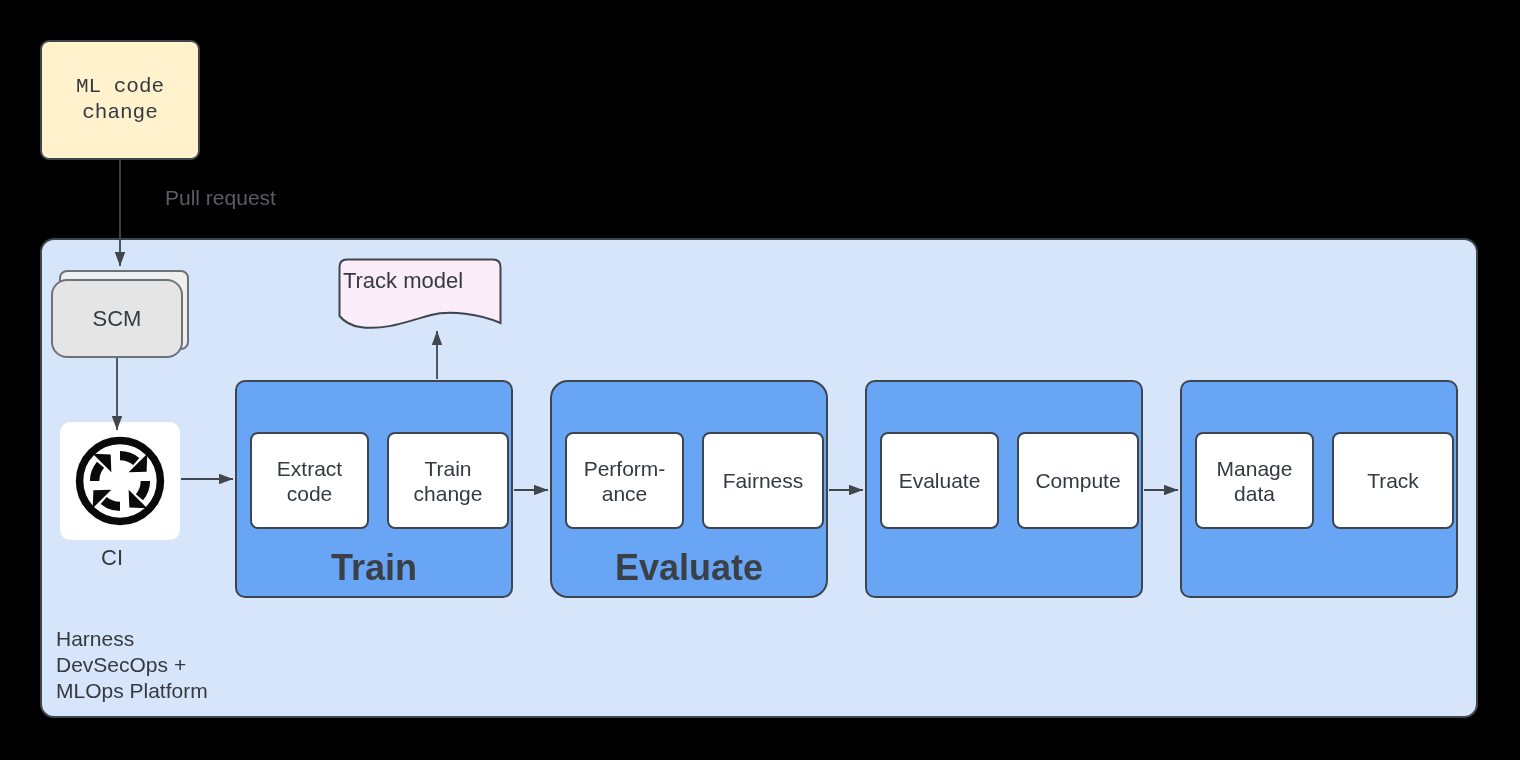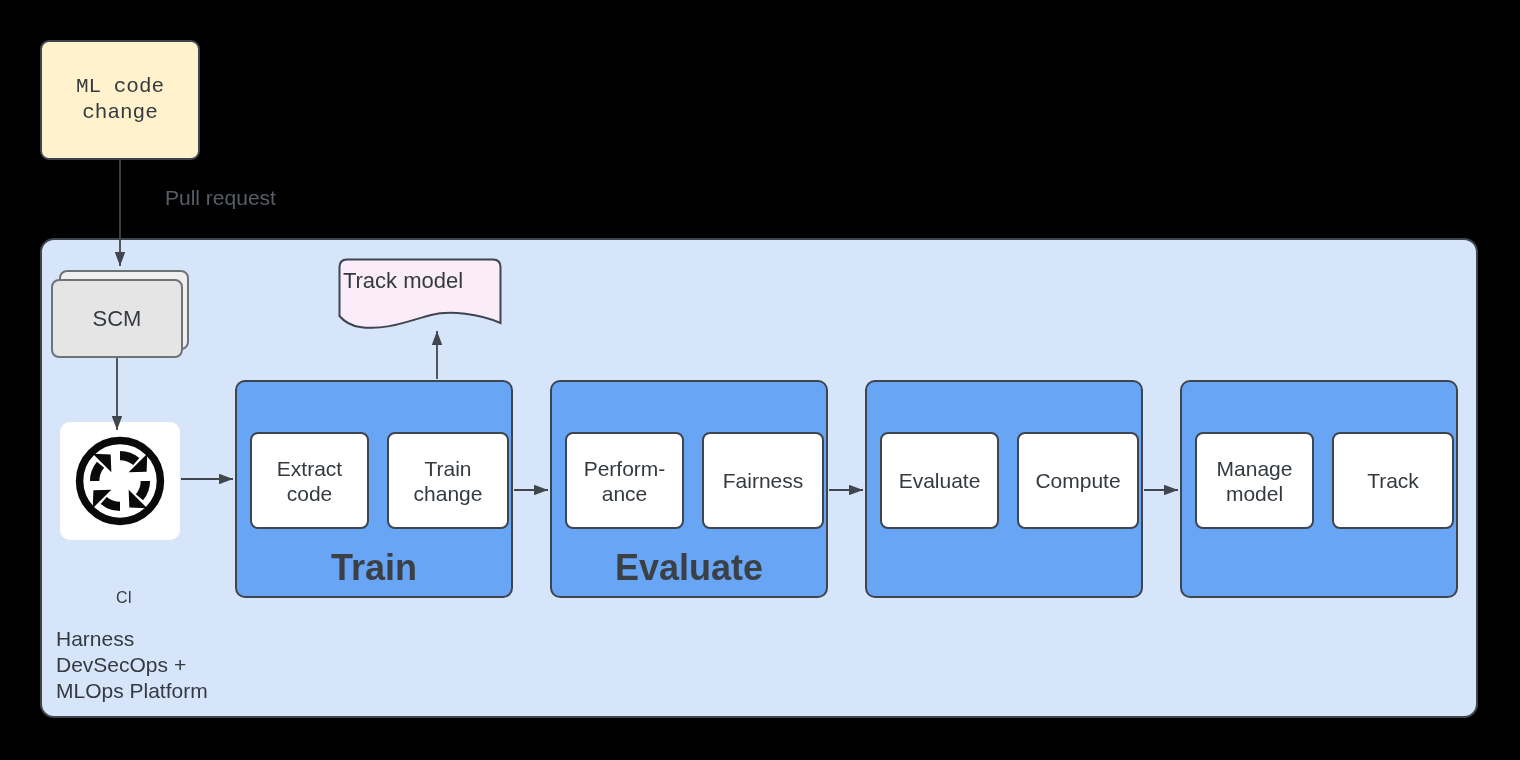--- a/index.html
+++ b/index.html
@@ -36,40 +36,40 @@
   
   .platform{left:40px;top:238px;width:1438px;height:480px;background:var(--platform-bg);
     border:2px solid var(--node-border);border-radius:14px;}
   .platform-label{left:56px;top:626px;font-size:21px;line-height:26px;color:var(--text);}
   .platform-label span{display:block;}
 
   
   .scm-back{left:59px;top:270px;width:130px;height:80px;background:var(--scm-back-bg);
     border:2px solid var(--gray-border);border-radius:8px;}
   .scm-front{left:51px;top:279px;width:132px;height:79px;background:var(--scm-bg);
-    border:2px solid var(--gray-border);border-radius:8px;display:flex;align-items:center;justify-content:center;
+    border:2px solid var(--gray-border);border-radius:16px;display:flex;align-items:center;justify-content:center;
     font-size:22px;}
 
   
   .ci-box{left:60px;top:422px;width:120px;height:118px;background:var(--white);border-radius:10px;
     display:flex;align-items:center;justify-content:center;}
   .ci-box svg{width:94px;height:94px;}
   .ci-ring{fill:none;stroke:var(--icon-black);stroke-width:8;}
   .ci-arrow{fill:var(--icon-black);}
-  .ci-label{left:64px;top:545px;width:120px;text-align:center;font-size:16px;margin-top:44px;}
+  .ci-label{left:52px;top:545px;width:120px;text-align:center;font-size:22px;}
 
   
   .doc-svg{left:338px;top:258px;width:164px;height:74px;}
   .doc-shape{fill:var(--doc-bg);stroke:var(--node-border);stroke-width:2;}
   .doc-label{left:338px;top:268px;width:130px;text-align:center;font-size:22px;}
 
   
   .group{top:380px;width:278px;height:218px;background:var(--group-bg);
     border:2px solid var(--node-border);border-radius:10px;}
-  .g-train{left:235px;} .g-evaluate{left:550px;} .g-deploy{left:865px;} .g-monitor{left:1180px;}
+  .g-train{left:235px;} .g-evaluate{left:550px;border-radius:18px;} .g-deploy{left:865px;} .g-monitor{left:1180px;}
   .sub{position:absolute;top:50px;height:97px;background:var(--white);
     border:2px solid var(--node-border);border-radius:8px;display:flex;align-items:center;justify-content:center;}
   .sub span{display:block;max-width:104px;text-align:center;font-size:21px;line-height:25px;}
   .sub1{left:13px;width:119px;} .sub2{left:150px;width:122px;}
   .g-title{position:absolute;left:0;right:0;top:160px;height:52px;display:flex;align-items:center;justify-content:center;
     font-size:36px;font-weight:bold;color:var(--title-text);}
 
   
   .arrows{left:0;top:0;width:1520px;height:760px;pointer-events:none;}
   .edge{stroke:var(--arrow);stroke-width:1.8;fill:none;}
@@ -152,21 +152,21 @@
     <div class="sub sub1">
       <span>Evaluate</span>
     </div>
     <div class="sub sub2">
       <span>Compute</span>
     </div>
   </div>
 
   <div class="abs group g-monitor">
     <div class="sub sub1">
-      <span>Manage model</span>
+      <span>Manage data</span>
     </div>
     <div class="sub sub2">
       <span>Track</span>
     </div>
   </div>
 
   <svg class="abs arrows" viewBox="0 0 1520 760" aria-hidden="true">
     <defs>
       <marker id="ah" markerWidth="8" markerHeight="6" refX="8" refY="3" orient="auto">
         <path class="arrowhead" d="M0,0 L8,3 L0,6 Z"></path>

